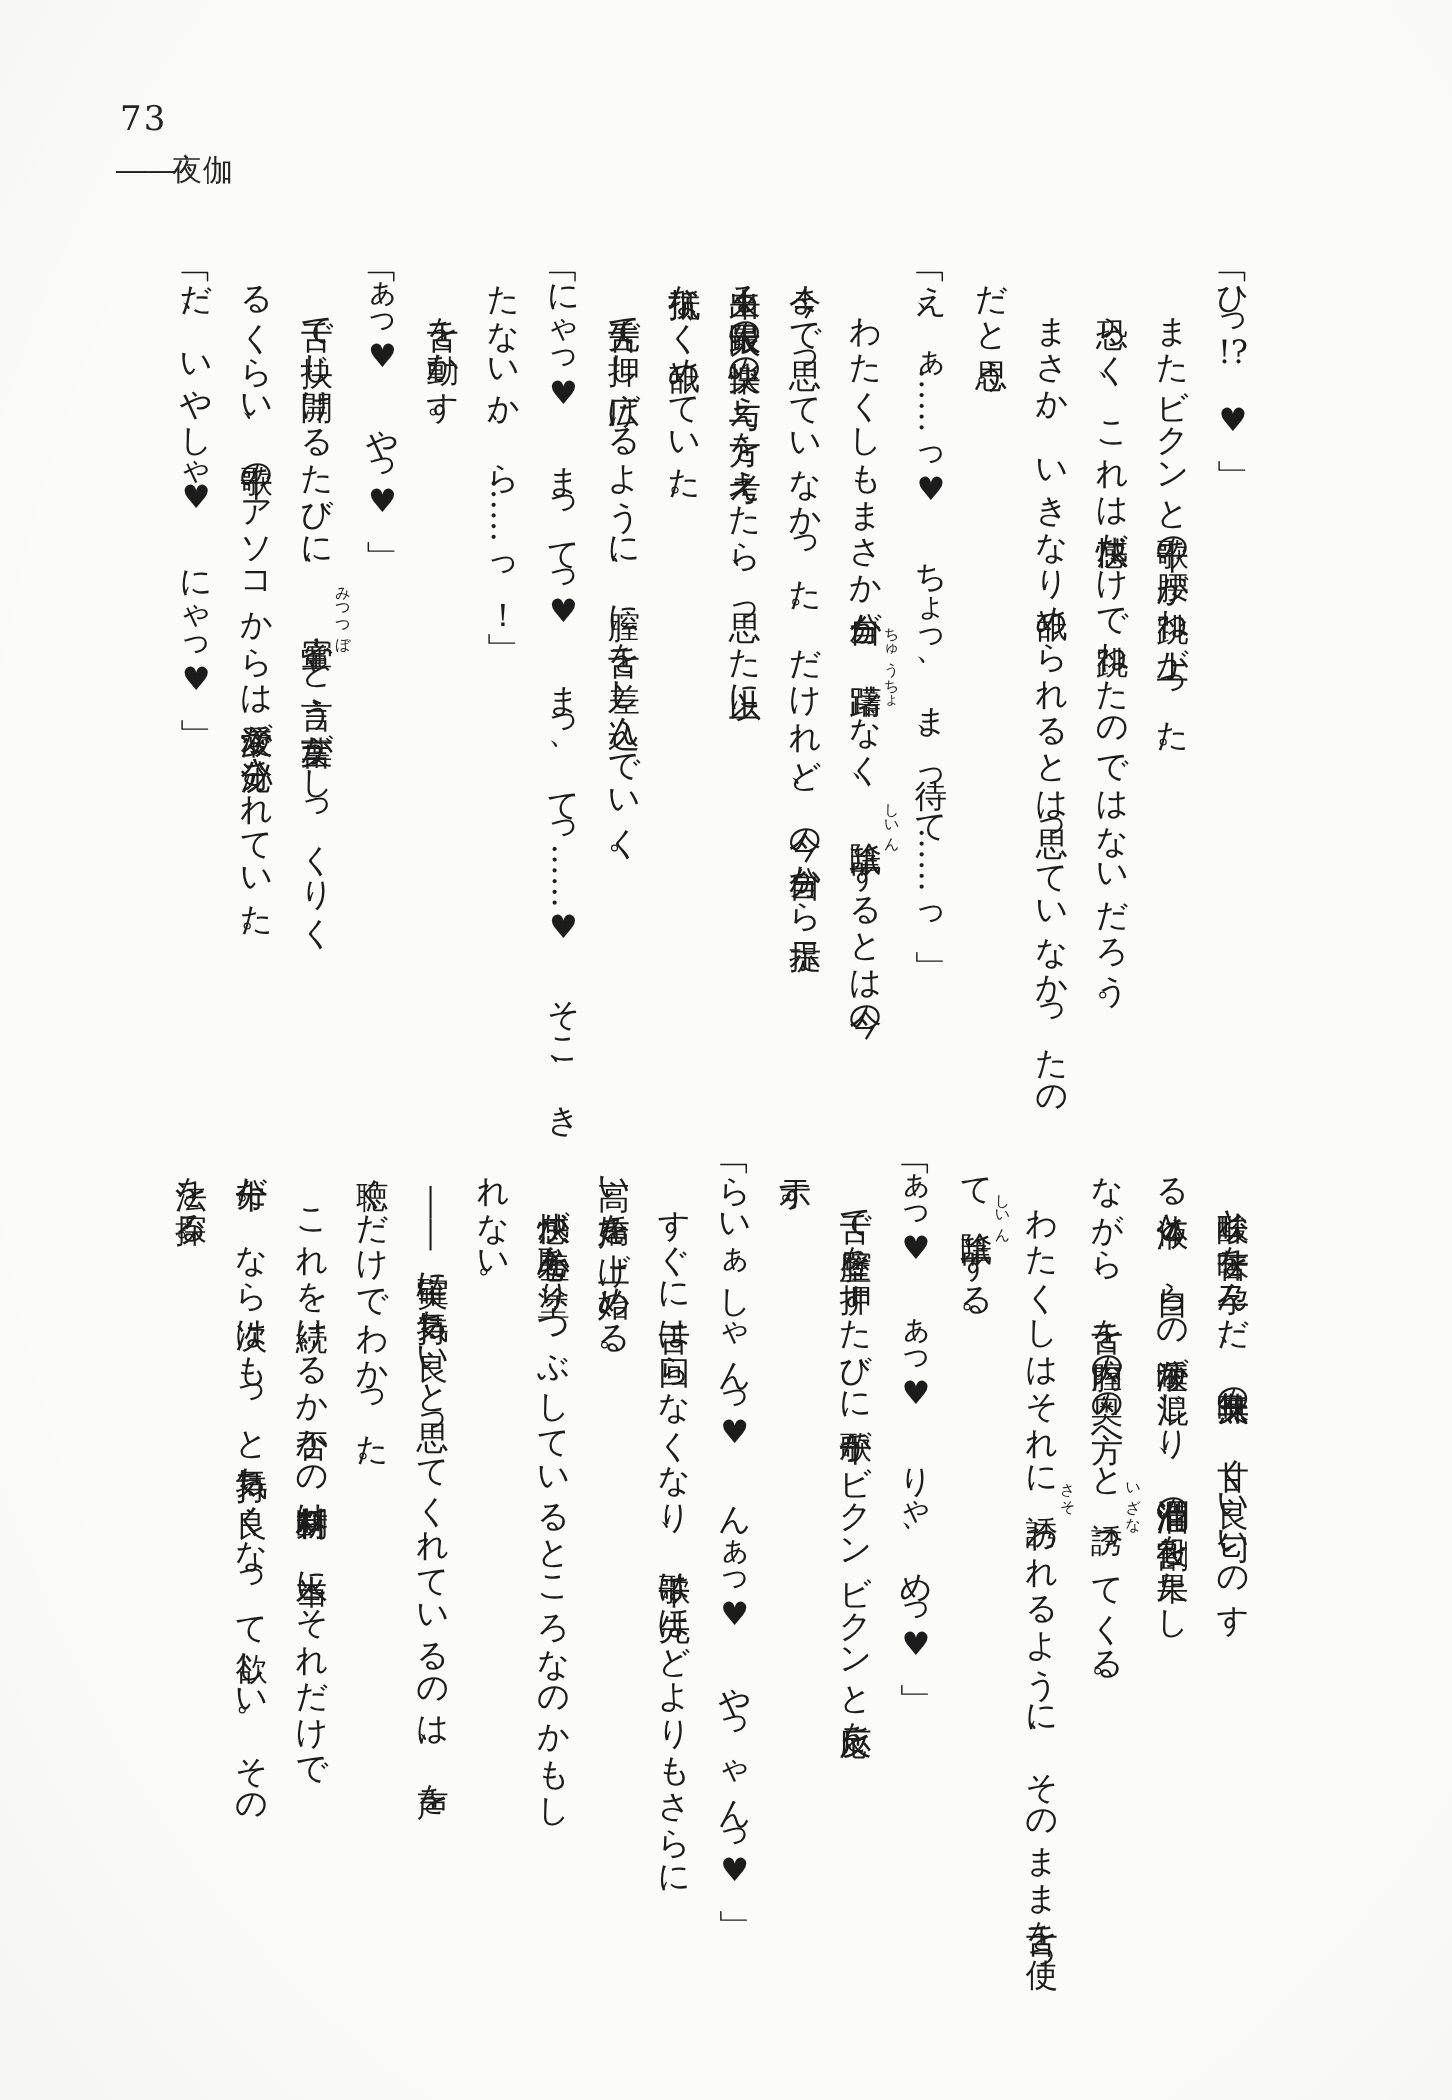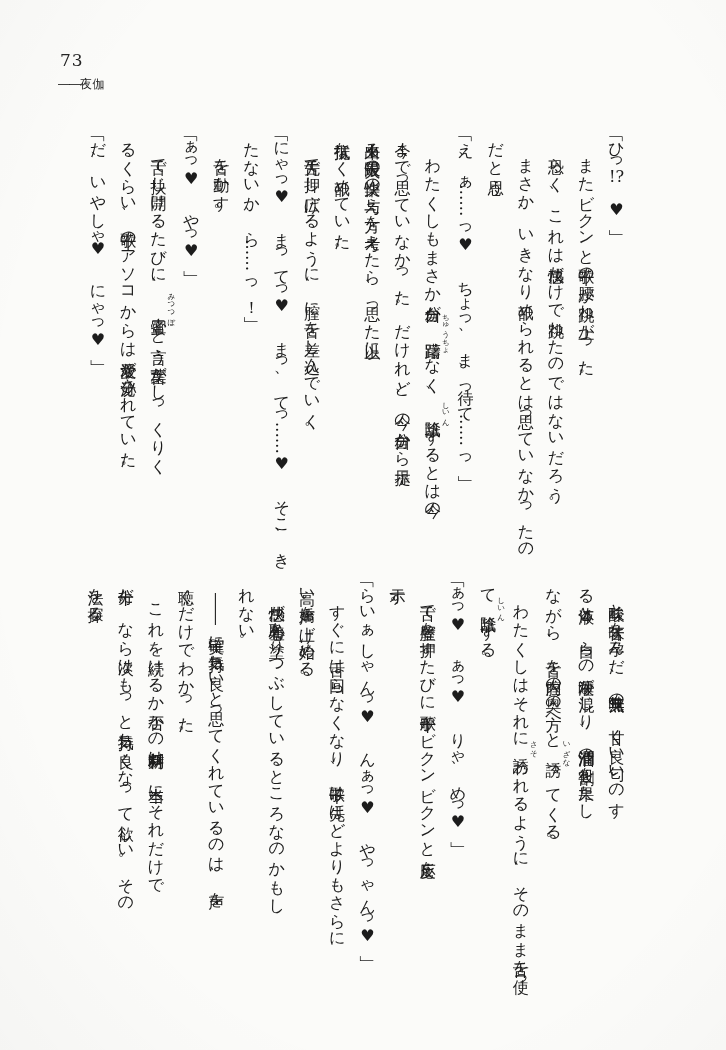--- a/index.html
+++ b/index.html
@@ -14,21 +14,21 @@
       radial-gradient(ellipse at 55% 45%, rgba(255,255,255,0) 70%, rgba(0,0,0,0.025) 100%),
       #fbfbf9;
     color:#1e1e1e;
   }
   .page-number{
     position:absolute;left:60px;top:50px;
     font-size:17px;letter-spacing:1px;color:#242424;
   }
   .running-head{
     position:absolute;left:58px;top:76px;
-    font-size:12px;letter-spacing:0.5px;color:#242424;
+    font-size:15px;letter-spacing:0.5px;color:#242424;
   }
   .running-head .dash{letter-spacing:-1px;}
   .tier{
     position:absolute;right:95px;width:545px;
     writing-mode:vertical-rl;
     -webkit-writing-mode:vertical-rl;
     font-size:16.1px;
     line-height:30.2px;
     color:#1c1c1c;
     text-align:start;

